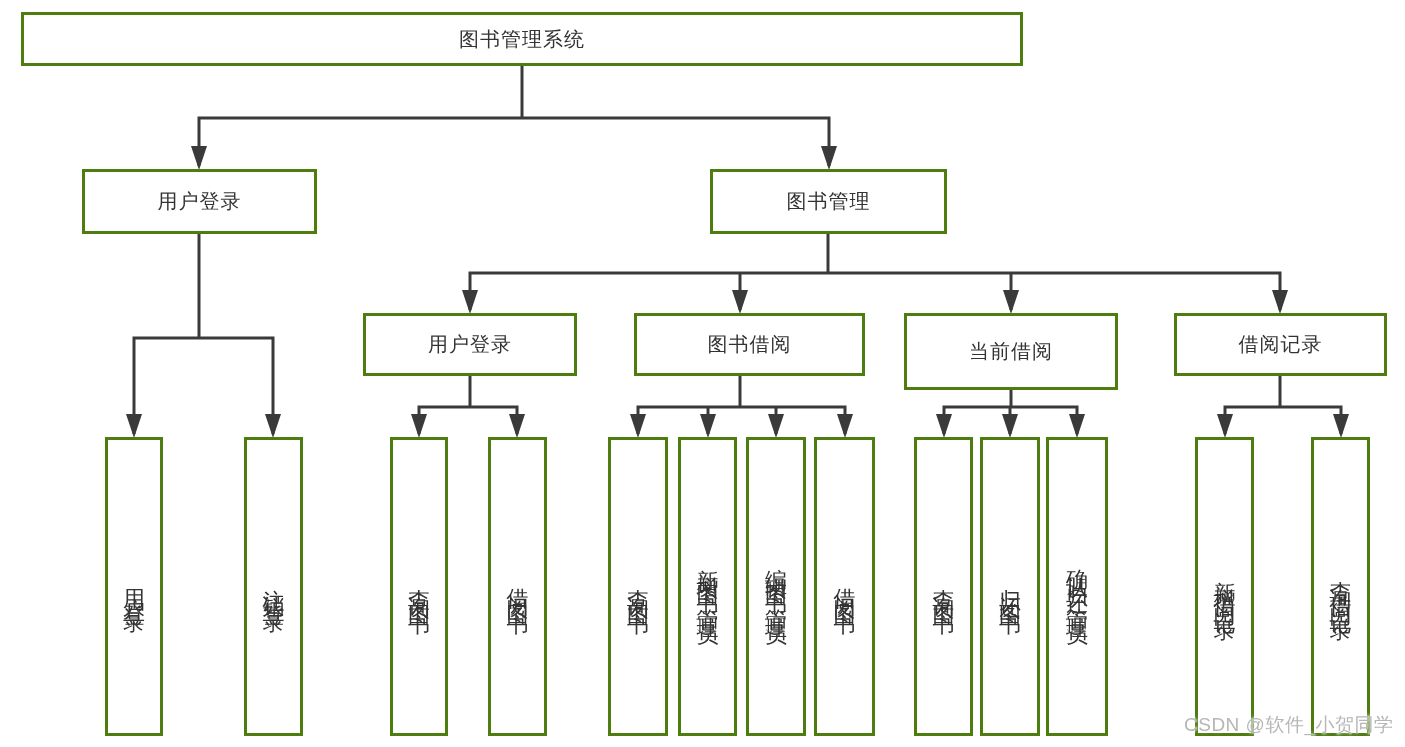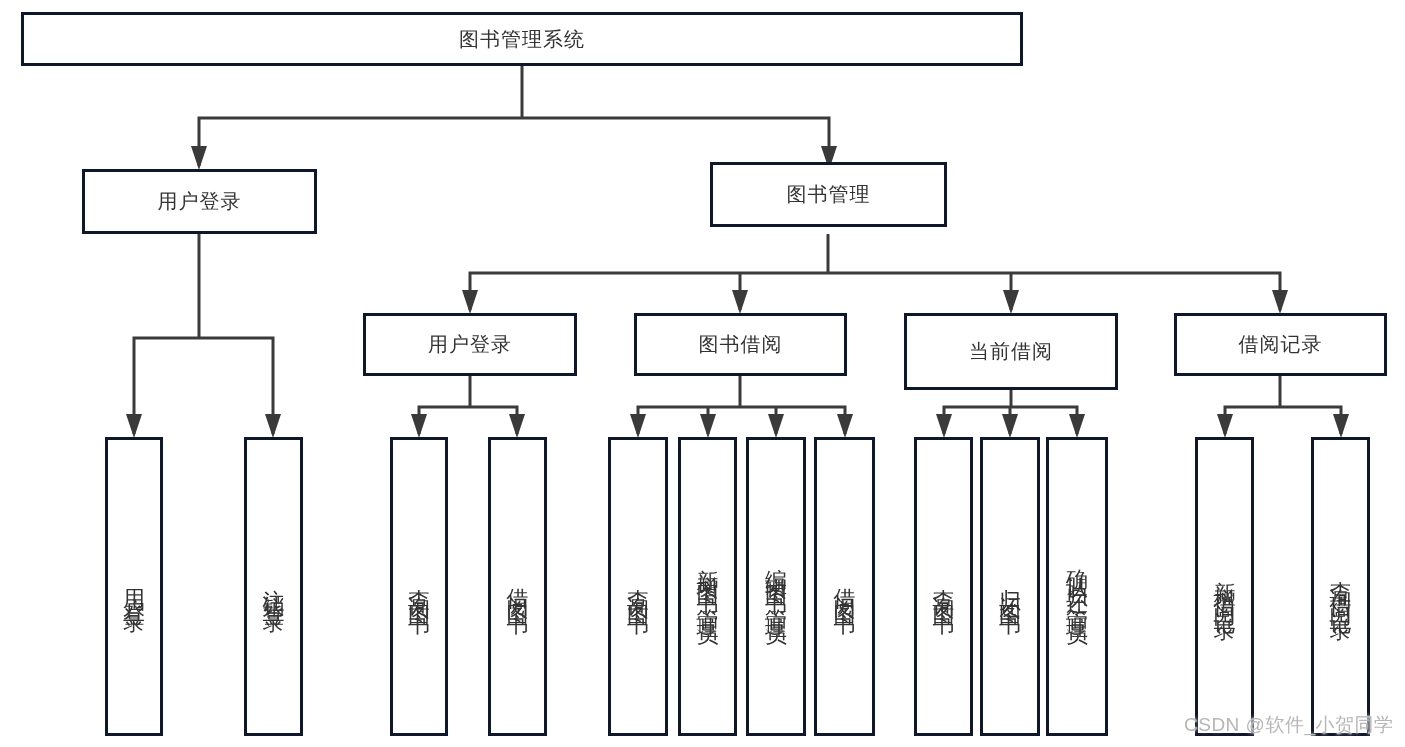--- a/index.html
+++ b/index.html
@@ -18,21 +18,21 @@
   .wires {
     position: absolute;
     left: 0;
     top: 0;
     pointer-events: none;
   }
   .node {
     position: absolute;
     box-sizing: border-box;
     background: #ffffff;
-    border: 3px solid #0f172a;
+    border: 3px solid #4d7c0f;
     color: #333333;
     display: flex;
     align-items: center;
     justify-content: center;
     text-align: center;
   }
   .node.h {
     font-size: 20px;
     letter-spacing: 1px;
   }
@@ -110,24 +110,24 @@
       <polygon points="1002,414 1018,414 1010,438"></polygon>
       <polygon points="1069,414 1085,414 1077,438"></polygon>
       <polygon points="1217,414 1233,414 1225,438"></polygon>
       <polygon points="1333,414 1349,414 1341,438"></polygon>
     </g>
   </svg>
 
   <div class="node h" style="left:21px;top:12px;width:1002px;height:54px">图书管理系统</div>
 
   <div class="node h" style="left:82px;top:169px;width:235px;height:65px">用户登录</div>
-  <div class="node h" style="left:710px;top:162px;width:237px;height:65px">图书管理</div>
+  <div class="node h" style="left:710px;top:169px;width:237px;height:65px">图书管理</div>
 
   <div class="node h" style="left:363px;top:313px;width:214px;height:63px">用户登录</div>
-  <div class="node h" style="left:634px;top:313px;width:213px;height:63px">图书借阅</div>
+  <div class="node h" style="left:634px;top:313px;width:231px;height:63px">图书借阅</div>
   <div class="node h" style="left:904px;top:313px;width:214px;height:77px">当前借阅</div>
   <div class="node h" style="left:1174px;top:313px;width:213px;height:63px">借阅记录</div>
 
   <div class="node v" style="left:105px;top:437px;width:58px;height:299px">用户登录</div>
   <div class="node v" style="left:244px;top:437px;width:59px;height:299px">注销登录</div>
 
   <div class="node v" style="left:390px;top:437px;width:58px;height:299px">查询图书</div>
   <div class="node v" style="left:488px;top:437px;width:59px;height:299px">借阅图书</div>
 
   <div class="node v" style="left:608px;top:437px;width:60px;height:299px">查询图书</div>

